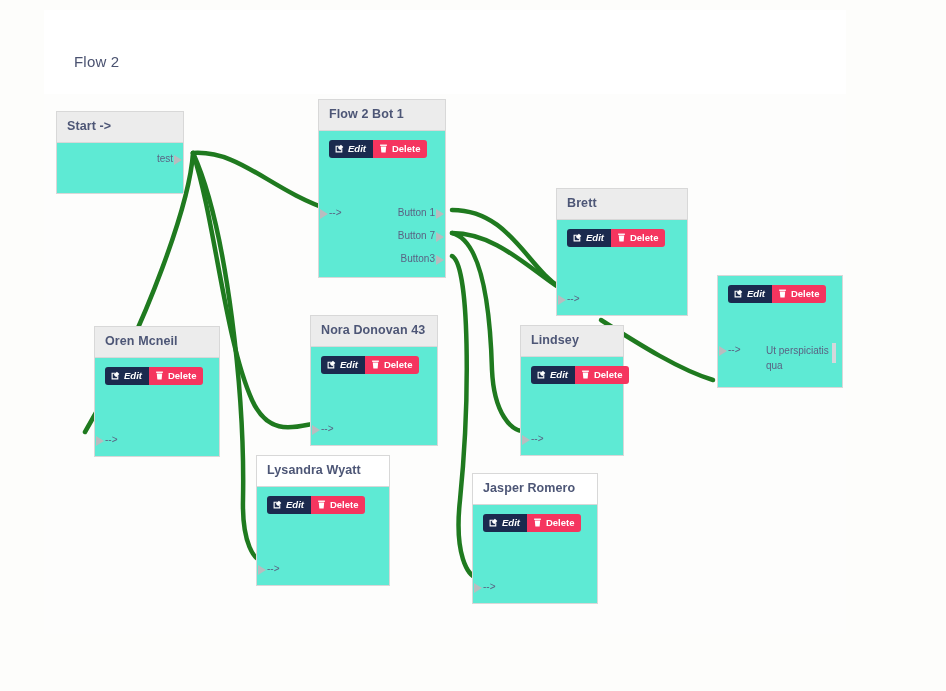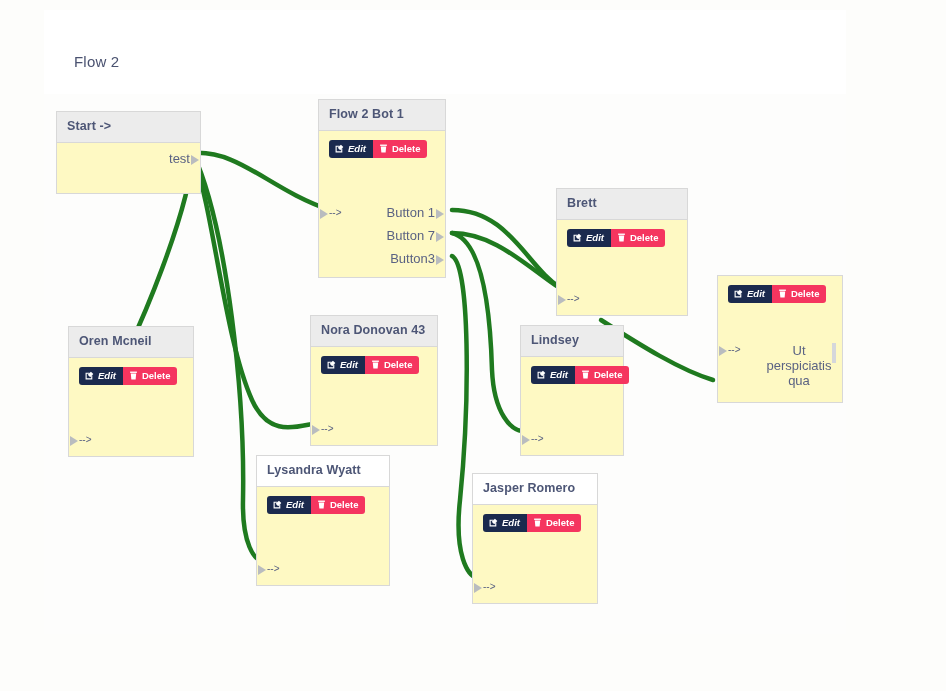--- a/index.html
+++ b/index.html
@@ -55,21 +55,21 @@
     position: absolute;
     left: 0;
     top: 0;
     width: 946px;
     height: 691px;
     pointer-events: none;
   }
   
   .node {
     position: absolute;
-    background: #fef9c3;
+    background: #5eead4;
     border: 1px solid #d8d8d8;
     box-sizing: border-box;
   }
   .node-header {
     background: #ececec;
     border-bottom: 1px solid #d8d8d8;
     padding: 7px 10px 8px 10px;
     font-size: 12.5px;
     color: #4d5676;
     font-weight: bold;
@@ -123,23 +123,23 @@
     display: flex;
     justify-content: space-between;
     align-items: flex-start;
     font-size: 10px;
     color: #5a6283;
     min-height: 15px;
     line-height: 14px;
   }
   .port-in-label { color: #5a6283; font-size: 10px; }
   .port-out-label {
-    text-align: center;
+    text-align: left;
     color: #5a6283;
-    font-size: 13px;
+    font-size: 10px;
   }
   .port-out-multiline { line-height: 15px; }
   
   .conn {
     position: absolute;
     width: 0; height: 0;
     border-top: 5px solid transparent;
     border-bottom: 5px solid transparent;
   }
   .conn-in {
@@ -188,21 +188,21 @@
       <path d="M452,233 C490,233 520,260 548,280 C560,289 568,292 572,293"></path>
 
       <path d="M452,233 C480,240 490,300 492,370 C494,415 512,430 522,431"></path>
 
       <path d="M452,256 C470,265 470,400 460,500 C454,555 468,576 477,578"></path>
 
       <path d="M601,320 C640,345 680,370 713,380"></path>
     </g>
   </svg>
 
-  <div class="node" style="left:56px; top:111px; width:145px;">
+  <div class="node" style="left:56px; top:111px; width:128px;">
     <div class="node-header">Start -&gt;</div>
     <div class="node-body" style="padding-bottom:26px;">
       <div class="ports">
         <div class="port-row" style="justify-content:flex-end;">
           <span class="port-out-label">test</span>
           <span class="conn conn-out" style="top:3px;"></span>
         </div>
       </div>
     </div>
   </div>
@@ -295,21 +295,21 @@
         <div class="port-row">
           <span class="conn conn-in" style="top:3px;"></span>
           <span class="port-in-label">--&gt;</span>
           <span class="port-out-label port-out-multiline" style="max-width:66px;">Ut perspiciatis qua</span>
           <span class="conn-tab" style="top:0px;"></span>
         </div>
       </div>
     </div>
   </div>
 
-  <div class="node" style="left:68px; top:326px; width:126px;">
+  <div class="node" style="left:94px; top:326px; width:126px;">
     <div class="node-header">Oren Mcneil</div>
     <div class="node-body">
       <div class="btn-row">
         <button class="btn btn-edit">
           <svg width="9" height="9" viewBox="0 0 16 16">
             <path d="M1 3h7v2H3v8h8V8h2v7H1z" fill="#fff"></path>
             <path d="M10.5 1.2l4.3 4.3-5.6 5.6-4.3-4.3z" fill="#fff"></path>
           </svg>
           <span>Edit</span>
         </button>

